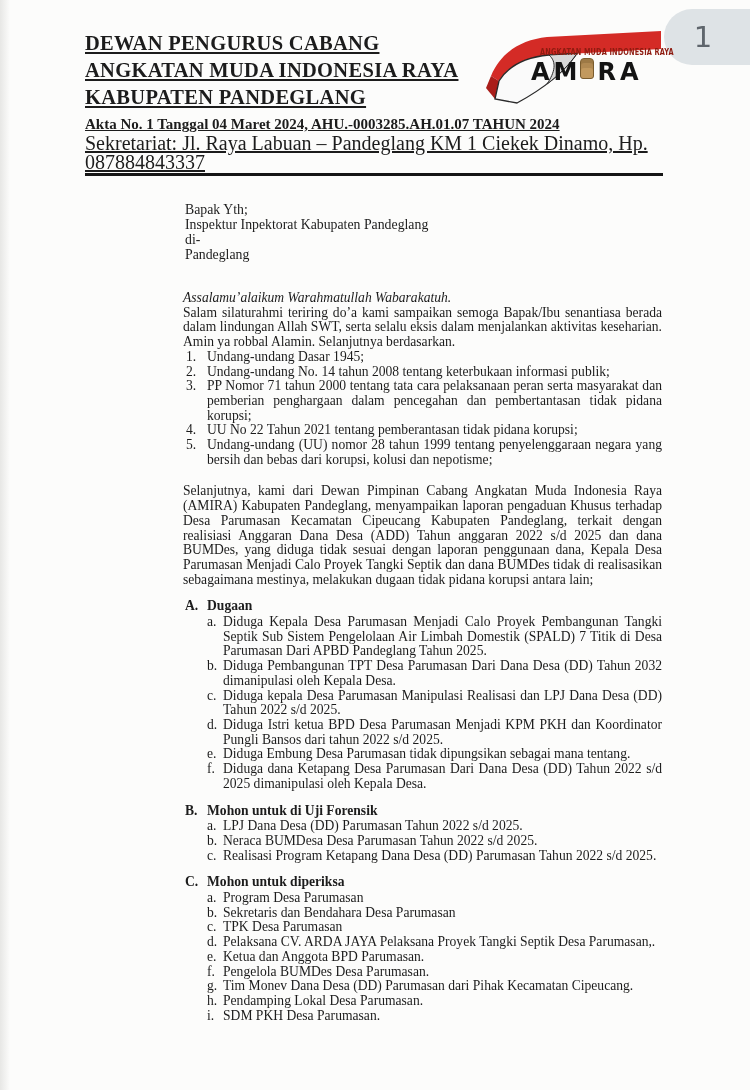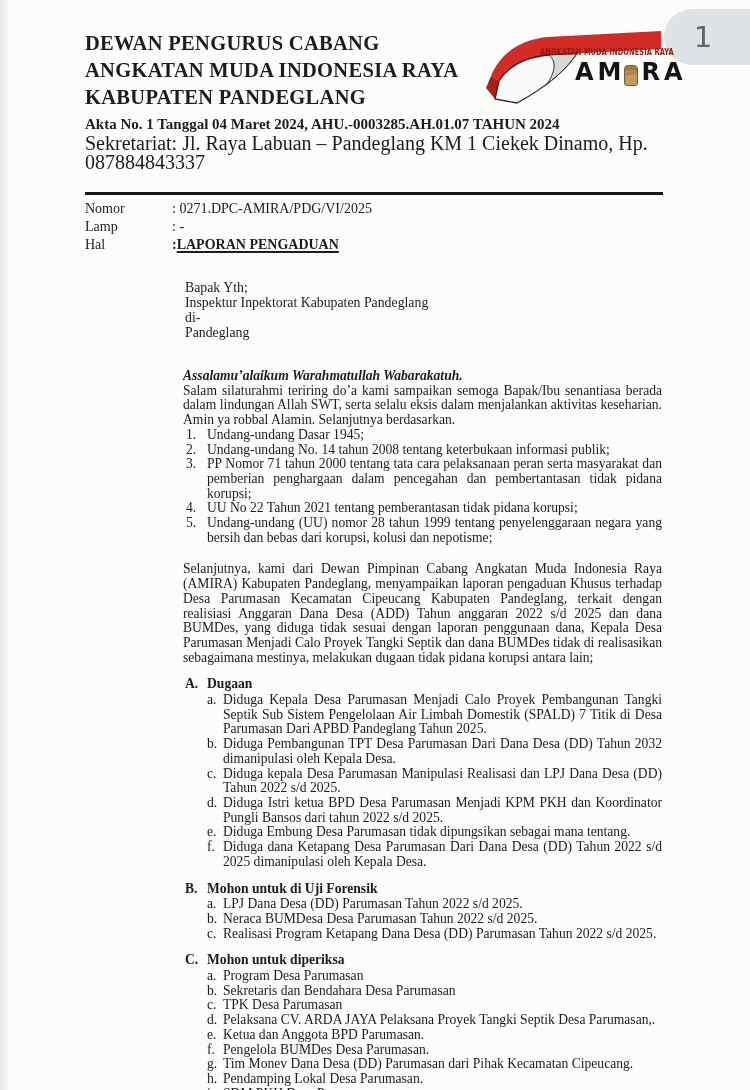--- a/index.html
+++ b/index.html
@@ -12,54 +12,55 @@
   
   .page-badge{
     position:absolute;top:9px;right:-26px;width:112px;height:56px;
     background:#dee3e6;border-radius:29px;
     display:flex;align-items:center;justify-content:center;
     padding-right:34px;box-sizing:border-box;
     font-family:"DejaVu Sans", sans-serif;font-size:29px;color:#5f666d;
   }
   
   .letterhead{
-    position:relative;margin:0 87px 0 85px;padding-top:30px;padding-bottom:20px;
+    position:relative;margin:0 87px 0 85px;padding-top:30px;padding-bottom:1px;
     border-bottom:3.5px solid #161616;
+    text-decoration:underline;
   }
   .org-line{font-size:20.5px;font-weight:700;line-height:27px;letter-spacing:.3px;}
   .akta{font-size:15px;font-weight:700;line-height:19px;margin-top:4px;}
   .sek{font-size:20px;line-height:19px;}
   .logo{position:absolute;top:24px;right:0;width:178px;height:88px;}
   .logo svg{position:absolute;left:0;top:0;}
   .logo-tagline{
     position:absolute;left:55px;top:24px;font-family:"DejaVu Sans",sans-serif;
     font-weight:700;font-size:8px;color:#8e1b10;white-space:nowrap;
     transform:scaleX(.82);transform-origin:left center;letter-spacing:.2px;
   }
   .logo-brand{
     position:absolute;left:46px;top:34px;font-family:"DejaVu Sans",sans-serif;
     font-weight:700;font-size:24px;color:#141414;letter-spacing:4px;
-    display:flex;align-items:flex-end;margin-left:44px;
+    display:flex;align-items:flex-start;
   }
   .fist{
     display:inline-block;width:12px;height:19px;margin:0 3px 0 -1px;
     background:#c2995e;border:1px solid #7a5c2e;border-radius:4px 4px 3px 3px;
     box-shadow:inset 0 4px 0 rgba(122,92,46,.35), inset 0 9px 0 rgba(122,92,46,.25);
   }
   
   .meta{margin:5px 0 0 85px;font-size:14px;}
   .meta-row{display:flex;line-height:18px;}
   .meta-label{width:87px;}
   .meta-hal{font-weight:700;}
   .meta-hal .val{text-decoration:underline;text-decoration-thickness:1.5px;text-underline-offset:2px;}
   
   .recipient{margin:26px 0 0 185px;font-size:13.8px;line-height:15px;}
   
   .body{margin:29px 88px 0 183px;font-size:13.6px;line-height:14.7px;text-align:justify;}
-  .salutation{font-weight:700;font-style:italic;}
+  .salutation{font-weight:400;font-style:italic;}
   b{font-weight:400;}
   .num-item{position:relative;padding-left:24px;}
   .num-item .mark{position:absolute;left:3px;}
   .para-2{margin-top:17px;}
   .section{margin-top:12px;}
   .section-head{font-weight:700;position:relative;padding-left:24px;margin-bottom:1px;}
   .section-head .mark{position:absolute;left:2px;}
   .alpha-item{position:relative;padding-left:40px;}
   .alpha-item .mark{position:absolute;left:24px;}
 </style>
@@ -88,34 +89,20 @@
       </svg>
       <div class="logo-tagline">ANGKATAN MUDA INDONESIA RAYA</div>
       <div class="logo-brand">
         <span>AM</span>
           <span class="fist"></span>
           <span>RA</span>
       </div>
     </div>
   </div>
 
-  <div class="meta">
-    <div class="meta-row">
-      <span class="meta-label">Nomor</span>
-      <span>: 0271.DPC-AMIRA/PDG/VI/2025</span>
-    </div>
-    <div class="meta-row">
-      <span class="meta-label">Lamp</span>
-      <span>: -</span>
-    </div>
-    <div class="meta-row">
-      <span class="meta-label">Hal</span>
-      <span class="meta-hal"><span>:</span><span class="val">LAPORAN PENGADUAN</span></span>
-    </div>
-  </div>
 
   <div class="recipient">
     <div>Bapak Yth;</div>
     <div>Inspektur Inpektorat Kabupaten Pandeglang</div>
     <div>di-</div>
     <div>Pandeglang</div>
   </div>
 
   <div class="body">
     <div class="salutation">Assalamu’alaikum Warahmatullah Wabarakatuh.</div>

